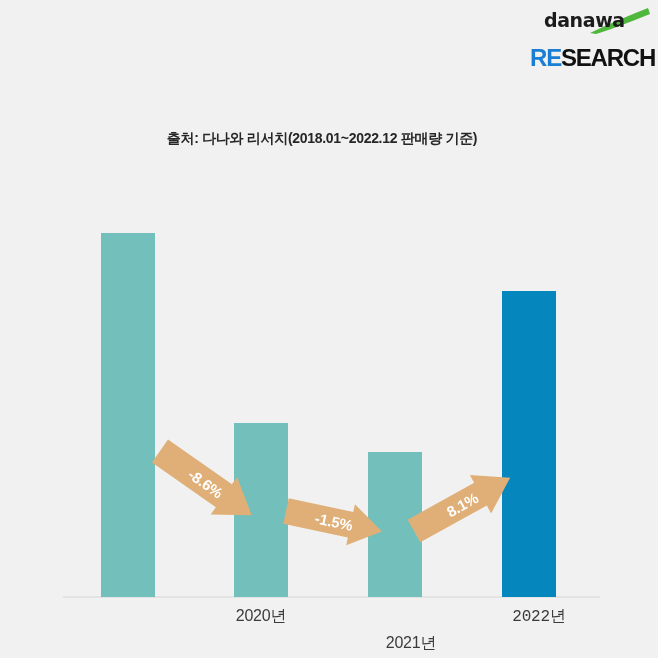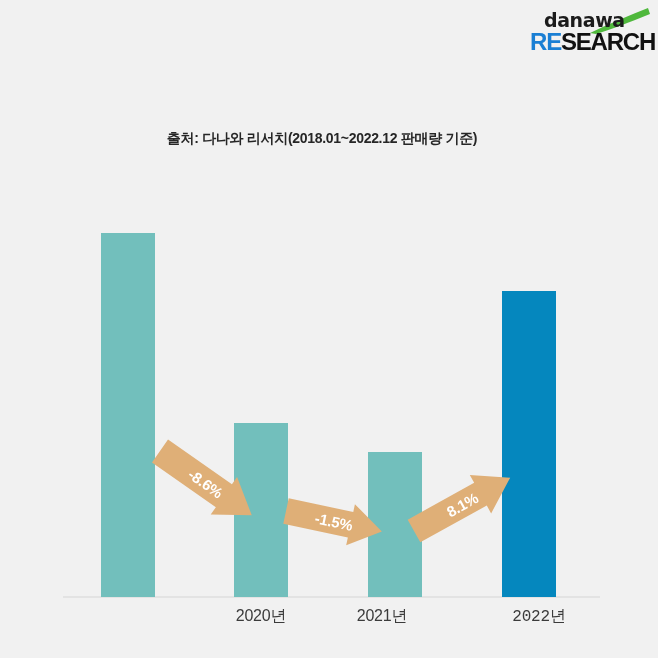--- a/index.html
+++ b/index.html
@@ -14,21 +14,21 @@
 
   
   .logo{position:absolute;left:530px;top:8px;width:120px;height:46px;}
   .logo-swoosh{position:absolute;right:0px;top:0px;width:62px;height:26px;overflow:hidden;}
   .logo-danawa{
     position:absolute;left:14px;top:1px;
     font-size:19px;font-weight:700;color:#1b1b1b;
     letter-spacing:-0.4px;font-family:"DejaVu Sans",sans-serif;
   }
   .logo-research{
-    position:absolute;left:0px;top:20px;
+    position:absolute;left:0px;top:36px;
     font-size:24px;font-weight:700;letter-spacing:-1.2px;
     font-family:"Liberation Sans",sans-serif;
     white-space:nowrap;
   }
   .logo-re{color:#1a7fd4;}
   .logo-search{color:#111111;}
 
   
   .title{
     position:absolute;left:0;right:0;top:62px;
@@ -93,21 +93,21 @@
   <div class="plot">
 
     <div class="axis-line"></div>
 
     <div class="bar teal" style="left:101px;height:364px;"></div>
     <div class="bar teal" style="left:234px;height:174px;"></div>
     <div class="bar teal" style="left:368px;height:145px;"></div>
     <div class="bar blue" style="left:502px;height:306px;"></div>
 
     <div class="xlabel" style="left:201px;">2020년</div>
-    <div class="xlabel" style="left:322px;">2021년</div>
+    <div class="xlabel" style="left:351px;margin-top:27px;">2021년</div>
     <div class="xlabel" style="left:479px;font-family:Liberation Mono, monospace;">2022년</div>
 
     <div class="arrow" style="left:160px;top:428px;width:112px;height:46px;transform:rotate(35deg);">
       <svg width="112" height="46" viewBox="0 0 112 46">
         <path d="M0 9 L78 9 L78 0 L112 23 L78 46 L78 37 L0 37 Z" fill="#dfaf77"></path>
       </svg>
       <div class="arrow-label" style="padding-right:24px;">-8.6%</div>
     </div>
 
     <div class="arrow" style="left:286px;top:490px;width:98px;height:42px;transform:rotate(12deg);">

